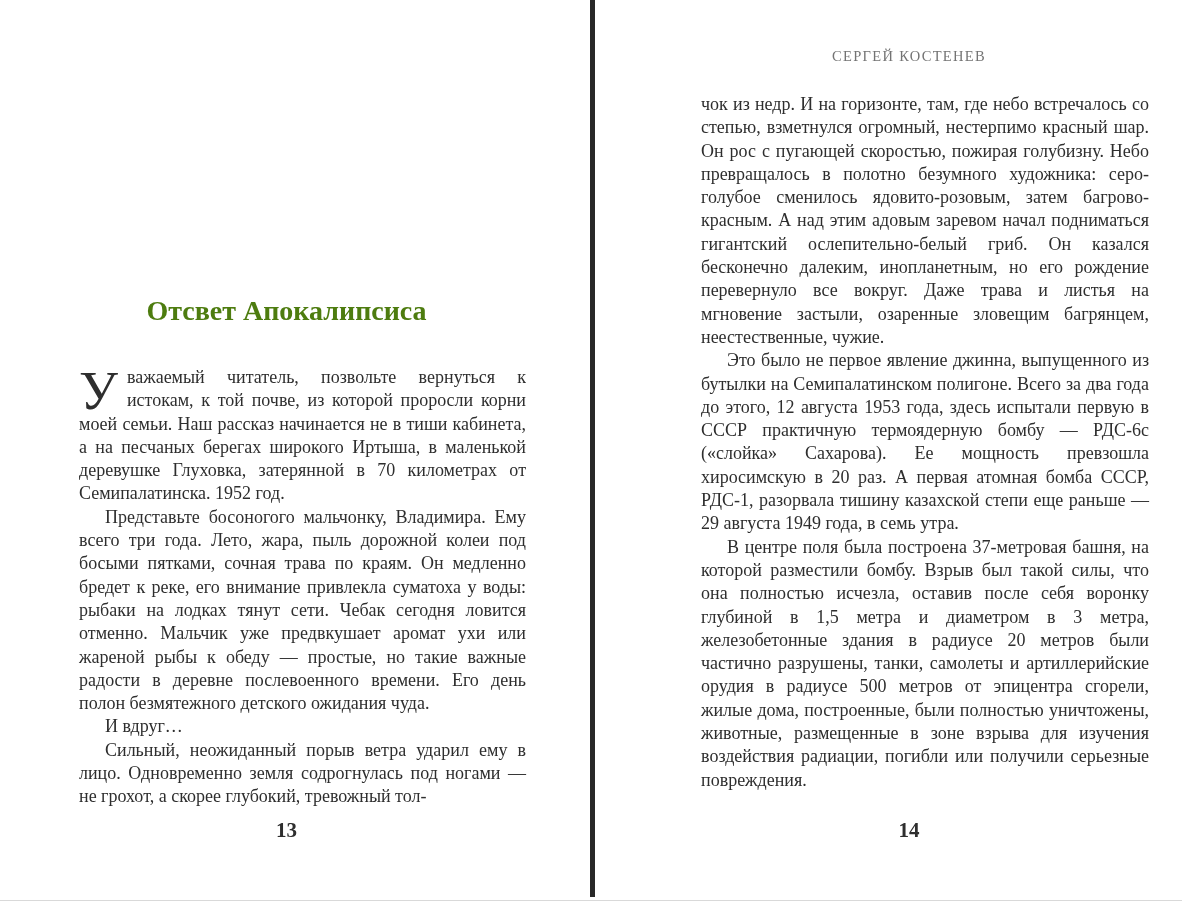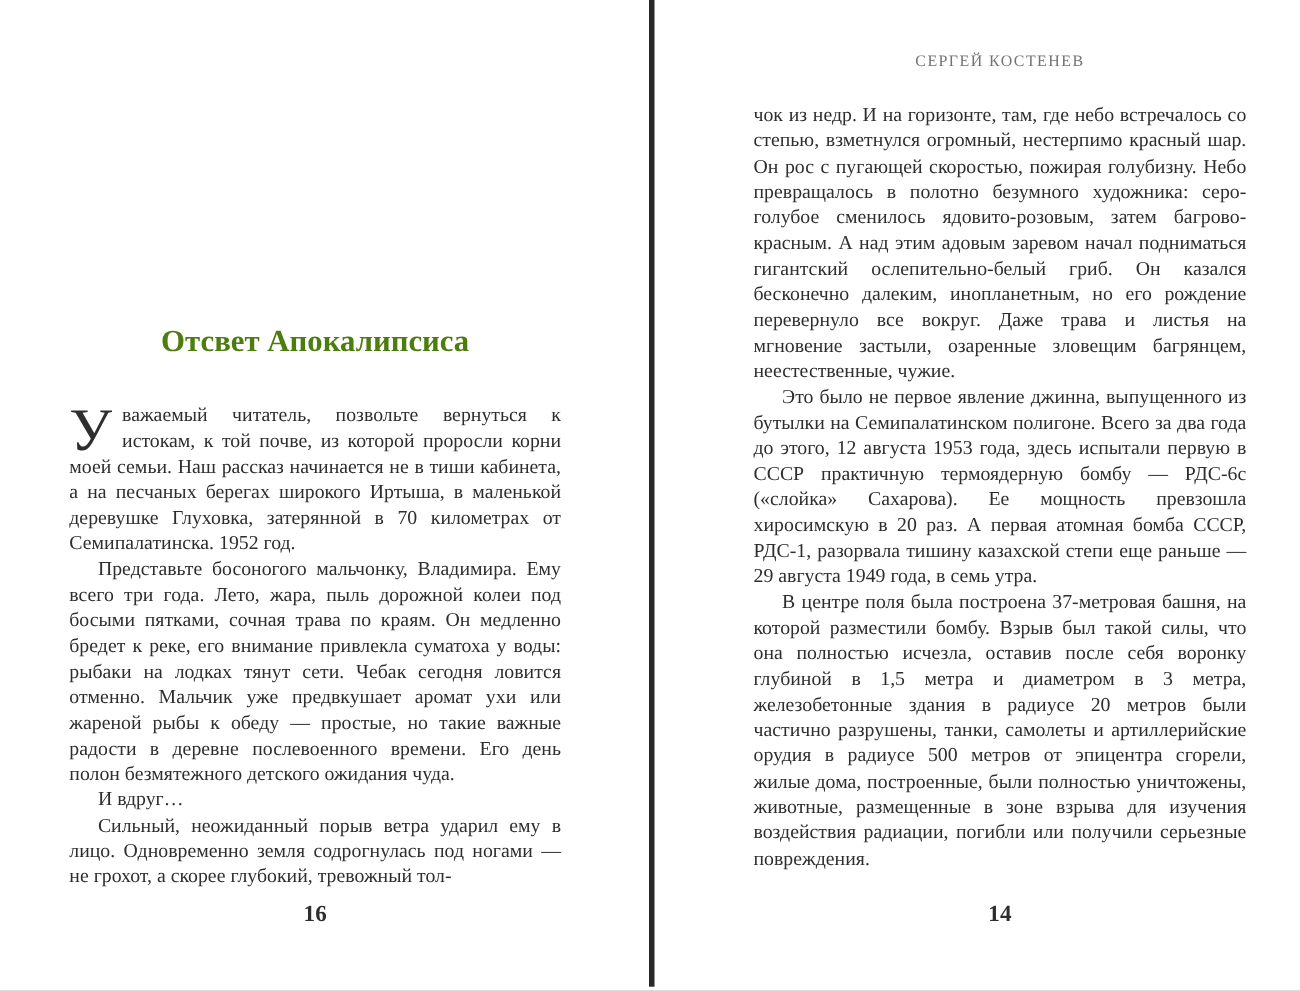--- a/index.html
+++ b/index.html
@@ -55,21 +55,21 @@
     top: 48px;
     left: 0;
     width: 100%;
     text-align: center;
     font-size: 14.5px;
     letter-spacing: 1.3px;
     color: #737373;
   }
   .body-block {
     position: absolute;
-    left: 0;
+    left: 16px;
     width: 100%;
   }
   .page-left  .body-block { top: 366px; }
   .page-right .body-block { top: 93px; }
 
   .para {
     margin: 0;
     text-align: justify;
     font-size: 18px;
     line-height: 23.3px;
@@ -111,21 +111,21 @@
       <div>Отсвет Апокалипсиса</div>
     </div>
 
     <div class="body-block">
       <p class="para no-indent"><span class="dropcap">У</span><span>важаемый читатель, позвольте вернуться к истокам, к той почве, из которой проросли корни моей семьи. Наш рассказ начинается не в тиши кабинета, а на песчаных берегах широкого Иртыша, в маленькой деревушке Глуховка, затерянной в 70 километрах от Семипалатинска. 1952 год.</span></p>
       <p class="para">Представьте босоногого мальчонку, Владимира. Ему всего три года. Лето, жара, пыль дорожной колеи под босыми пятками, сочная трава по краям. Он медленно бредет к реке, его внимание привлекла суматоха у воды: рыбаки на лодках тянут сети. Чебак сегодня ловится отменно. Мальчик уже предвкушает аромат ухи или жареной рыбы к обеду — простые, но такие важные радости в деревне послевоенного времени. Его день полон безмятежного детского ожидания чуда.</p>
       <p class="para">И вдруг…</p>
       <p class="para">Сильный, неожиданный порыв ветра ударил ему в лицо. Одновременно земля содрогнулась под ногами — не грохот, а скорее глубокий, тревожный тол-</p>
     </div>
 
-    <div class="page-number">16</div>
+    <div class="page-number">13</div>
   </div>
 
   <div class="page page-right">
 
     <div class="running-header">СЕРГЕЙ КОСТЕНЕВ</div>
 
     <div class="body-block">
       <p class="para no-indent">чок из недр. И на горизонте, там, где небо встречалось со степью, взметнулся огромный, нестерпимо красный шар. Он рос с пугающей скоростью, пожирая голубизну. Небо превращалось в полотно безумного художника: серо-голубое сменилось ядовито-розовым, затем багрово-красным. А над этим адовым заревом начал подниматься гигантский ослепительно-белый гриб. Он казался бесконечно далеким, инопланетным, но его рождение перевернуло все вокруг. Даже трава и листья на мгновение застыли, озаренные зловещим багрянцем, неестественные, чужие.</p>
       <p class="para">Это было не первое явление джинна, выпущенного из бутылки на Семипалатинском полигоне. Всего за два года до этого, 12 августа 1953 года, здесь испытали первую в СССР практичную термоядерную бомбу — РДС-6с («слойка» Сахарова). Ее мощность превзошла хиросимскую в 20 раз. А первая атомная бомба СССР, РДС-1, разорвала тишину казахской степи еще раньше — 29 августа 1949 года, в семь утра.</p>
       <p class="para">В центре поля была построена 37-метровая башня, на которой разместили бомбу. Взрыв был такой силы, что она полностью исчезла, оставив после себя воронку глубиной в 1,5 метра и диаметром в 3 метра, железобетонные здания в радиусе 20 метров были частично разрушены, танки, самолеты и артиллерийские орудия в радиусе 500 метров от эпицентра сгорели, жилые дома, построенные, были полностью уничтожены, животные, размещенные в зоне взрыва для изучения воздействия радиации, погибли или получили серьезные повреждения.</p>

